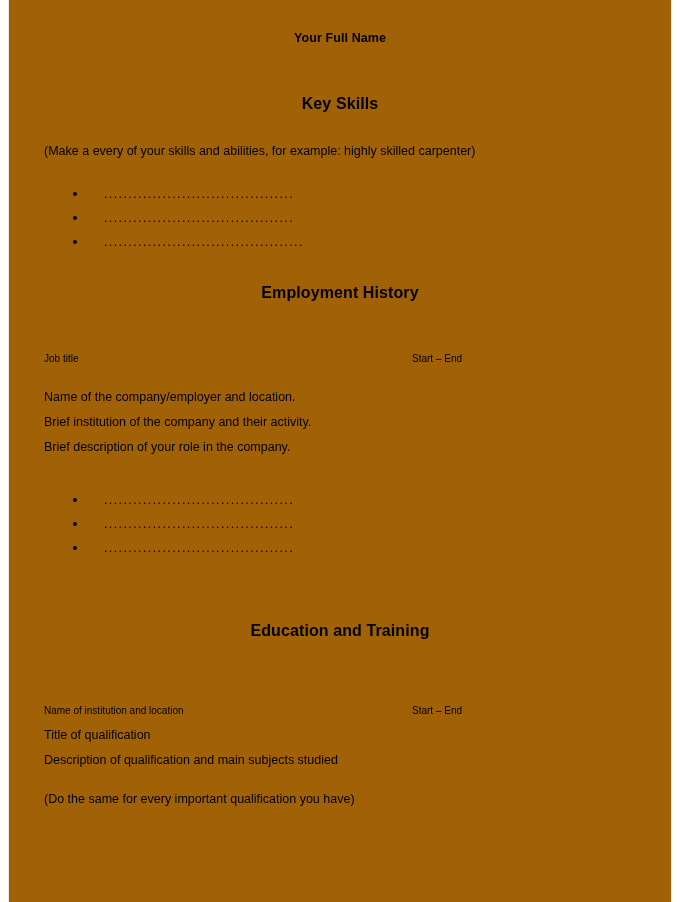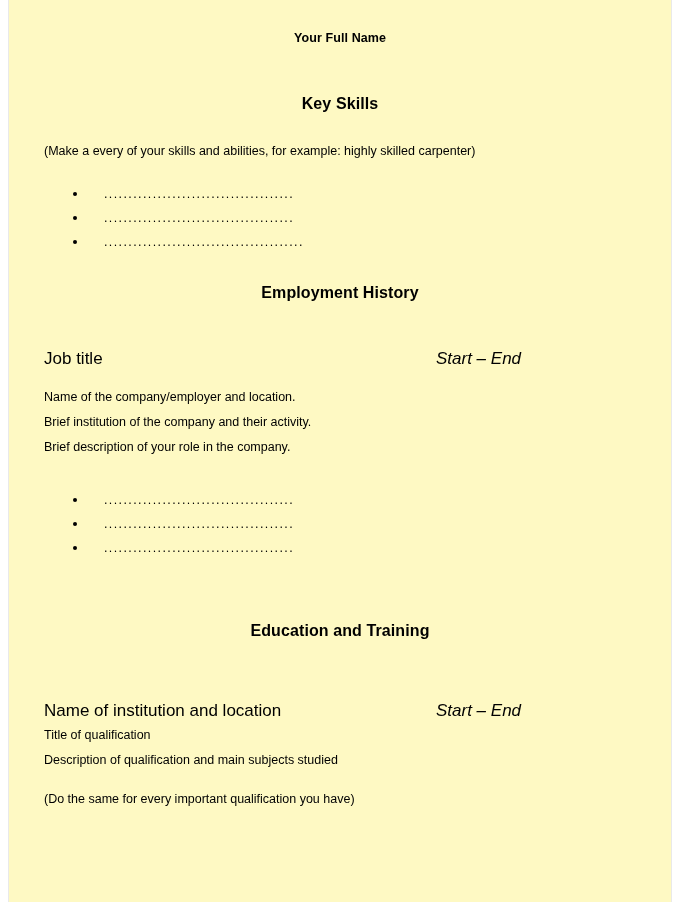--- a/index.html
+++ b/index.html
@@ -11,21 +11,21 @@
     width: 680px;
     height: 902px;
     font-family: "Liberation Sans", sans-serif;
     color: #000000;
     overflow: hidden;
   }
   .page {
     position: relative;
     width: 680px;
     height: 902px;
-    background: #fef9c3;
+    background: #a16207;
     box-sizing: border-box;
     padding: 26px 44px 0 44px;
   }
   .edge-left {
     position: absolute;
     left: 0;
     top: 0;
     width: 8px;
     height: 902px;
     background: #ffffff;
@@ -83,28 +83,27 @@
     height: 4px;
     background: #000000;
     border-radius: 50%;
   }
   .dots {
     letter-spacing: 1.4px;
     font-size: 12.5px;
   }
   .two-col {
     position: relative;
-    font-size: 17px;
+    font-size: 10px;
     line-height: 25px;
   }
   .two-col .right {
     position: absolute;
-    left: 392px;
+    left: 368px;
     top: 0;
-    font-style: italic;
   }
   .sp-10 { height: 10px; }
   .sp-14 { height: 14px; }
   .sp-18 { height: 18px; }
   .sp-26 { height: 26px; }
   .sp-30 { height: 30px; }
   .sp-44 { height: 44px; }
 </style>
 </head>
 <body>

